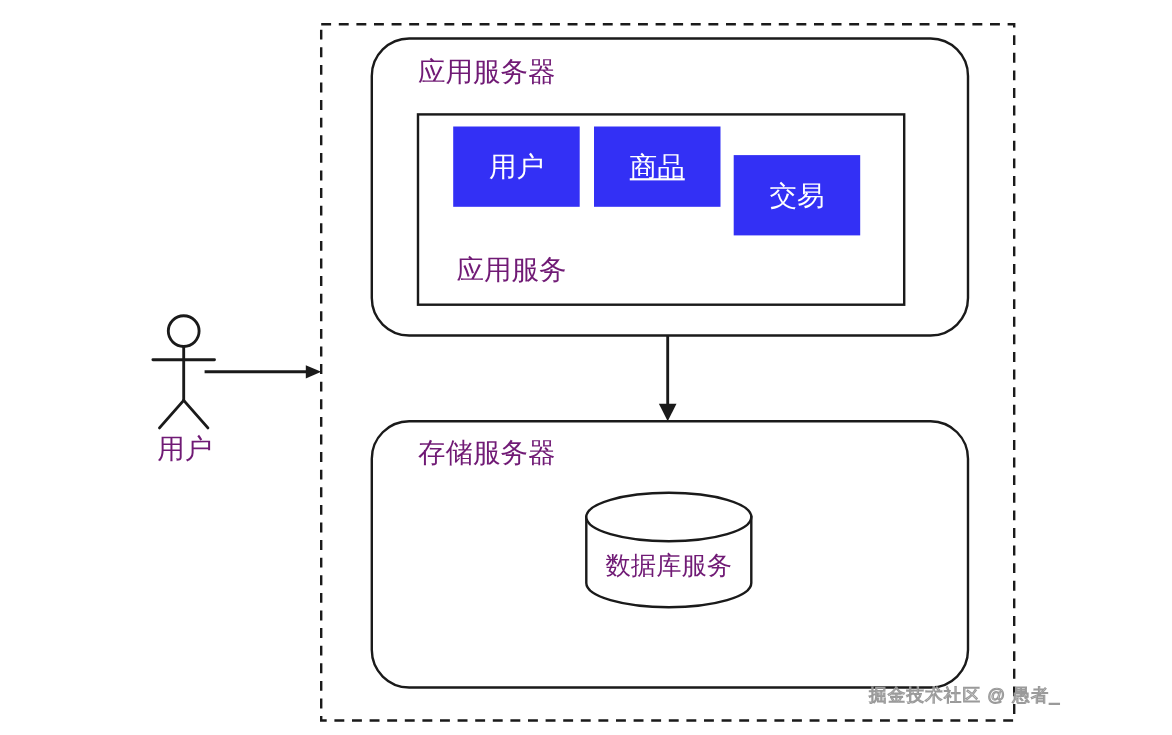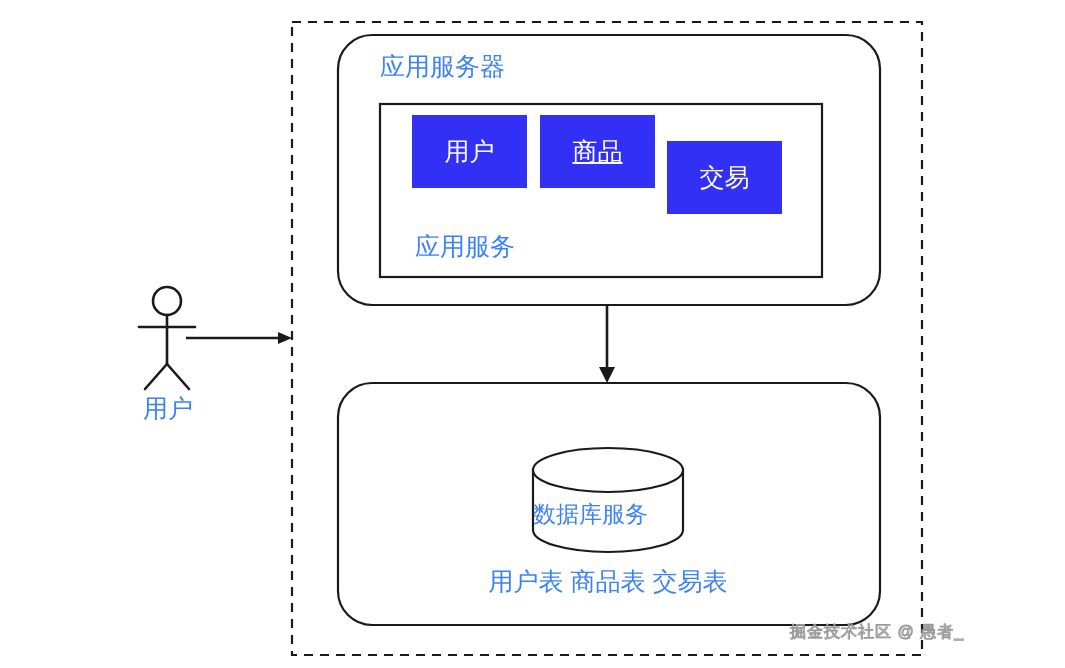--- a/index.html
+++ b/index.html
@@ -26,42 +26,42 @@
     position: absolute;
     left: 0;
     top: 0;
     width: 1065px;
     height: 668px;
   }
   .lbl {
     position: absolute;
     white-space: nowrap;
     line-height: 1;
-    color: #3b82f6;
+    color: #701a75;
   }
   .lbl-app-server-title {
     left: 380px;
     top: 54px;
     font-size: 25px;
   }
   .lbl-app-service {
     left: 415px;
     top: 234px;
     font-size: 25px;
   }
   .lbl-storage-server-title {
     left: 380px;
     top: 400px;
     font-size: 25px;
   }
   .lbl-db-service {
     left: 533px;
     top: 503px;
     width: 150px;
-    text-align: left;
+    text-align: center;
     font-size: 23px;
   }
   .lbl-tables {
     left: 408px;
     top: 569px;
     width: 400px;
     text-align: center;
     font-size: 25px;
   }
   .lbl-actor {
@@ -144,22 +144,22 @@
   </div>
   <div class="module-box module-box-1">
     <span>商品</span>
   </div>
   <div class="module-box module-box-2">
     <span>交易</span>
   </div>
 
   <div class="lbl lbl-app-service">应用服务</div>
 
+  <div class="lbl lbl-storage-server-title">存储服务器</div>
 
   <div class="lbl lbl-db-service">数据库服务</div>
 
-  <div class="lbl lbl-tables">用户表 商品表 交易表</div>
 
   <div class="lbl lbl-actor">用户</div>
 
   <div class="watermark">掘金技术社区 @ 愚者_</div>
 
 </div>
 
 </body></html>

